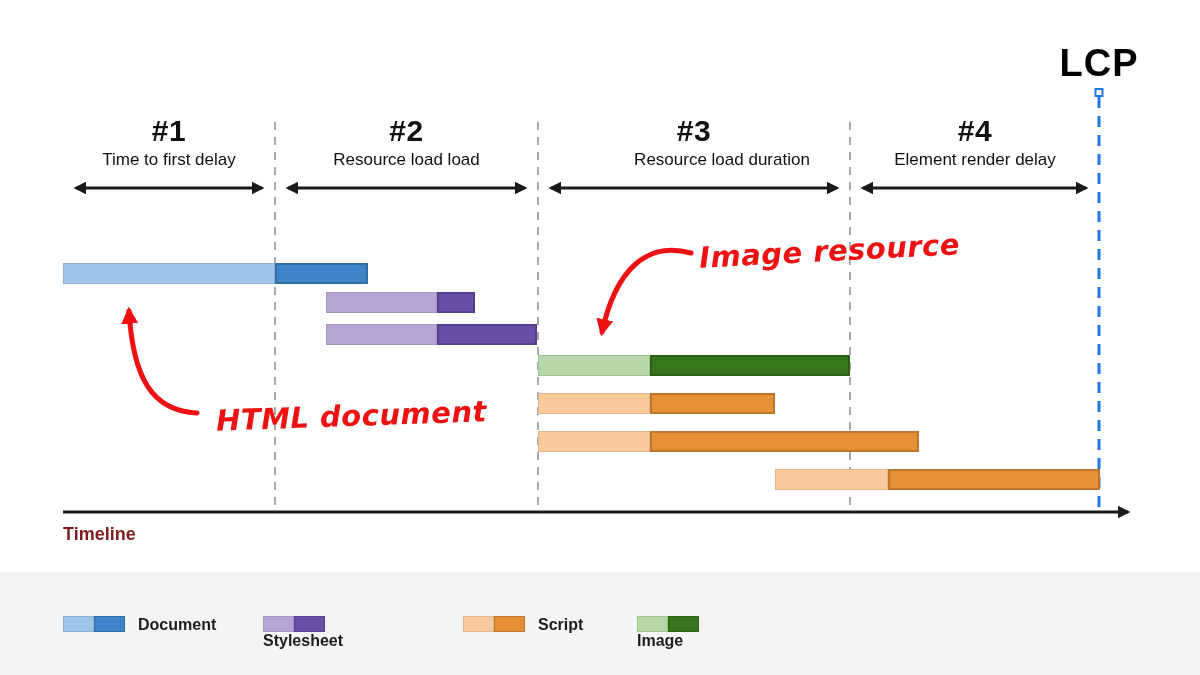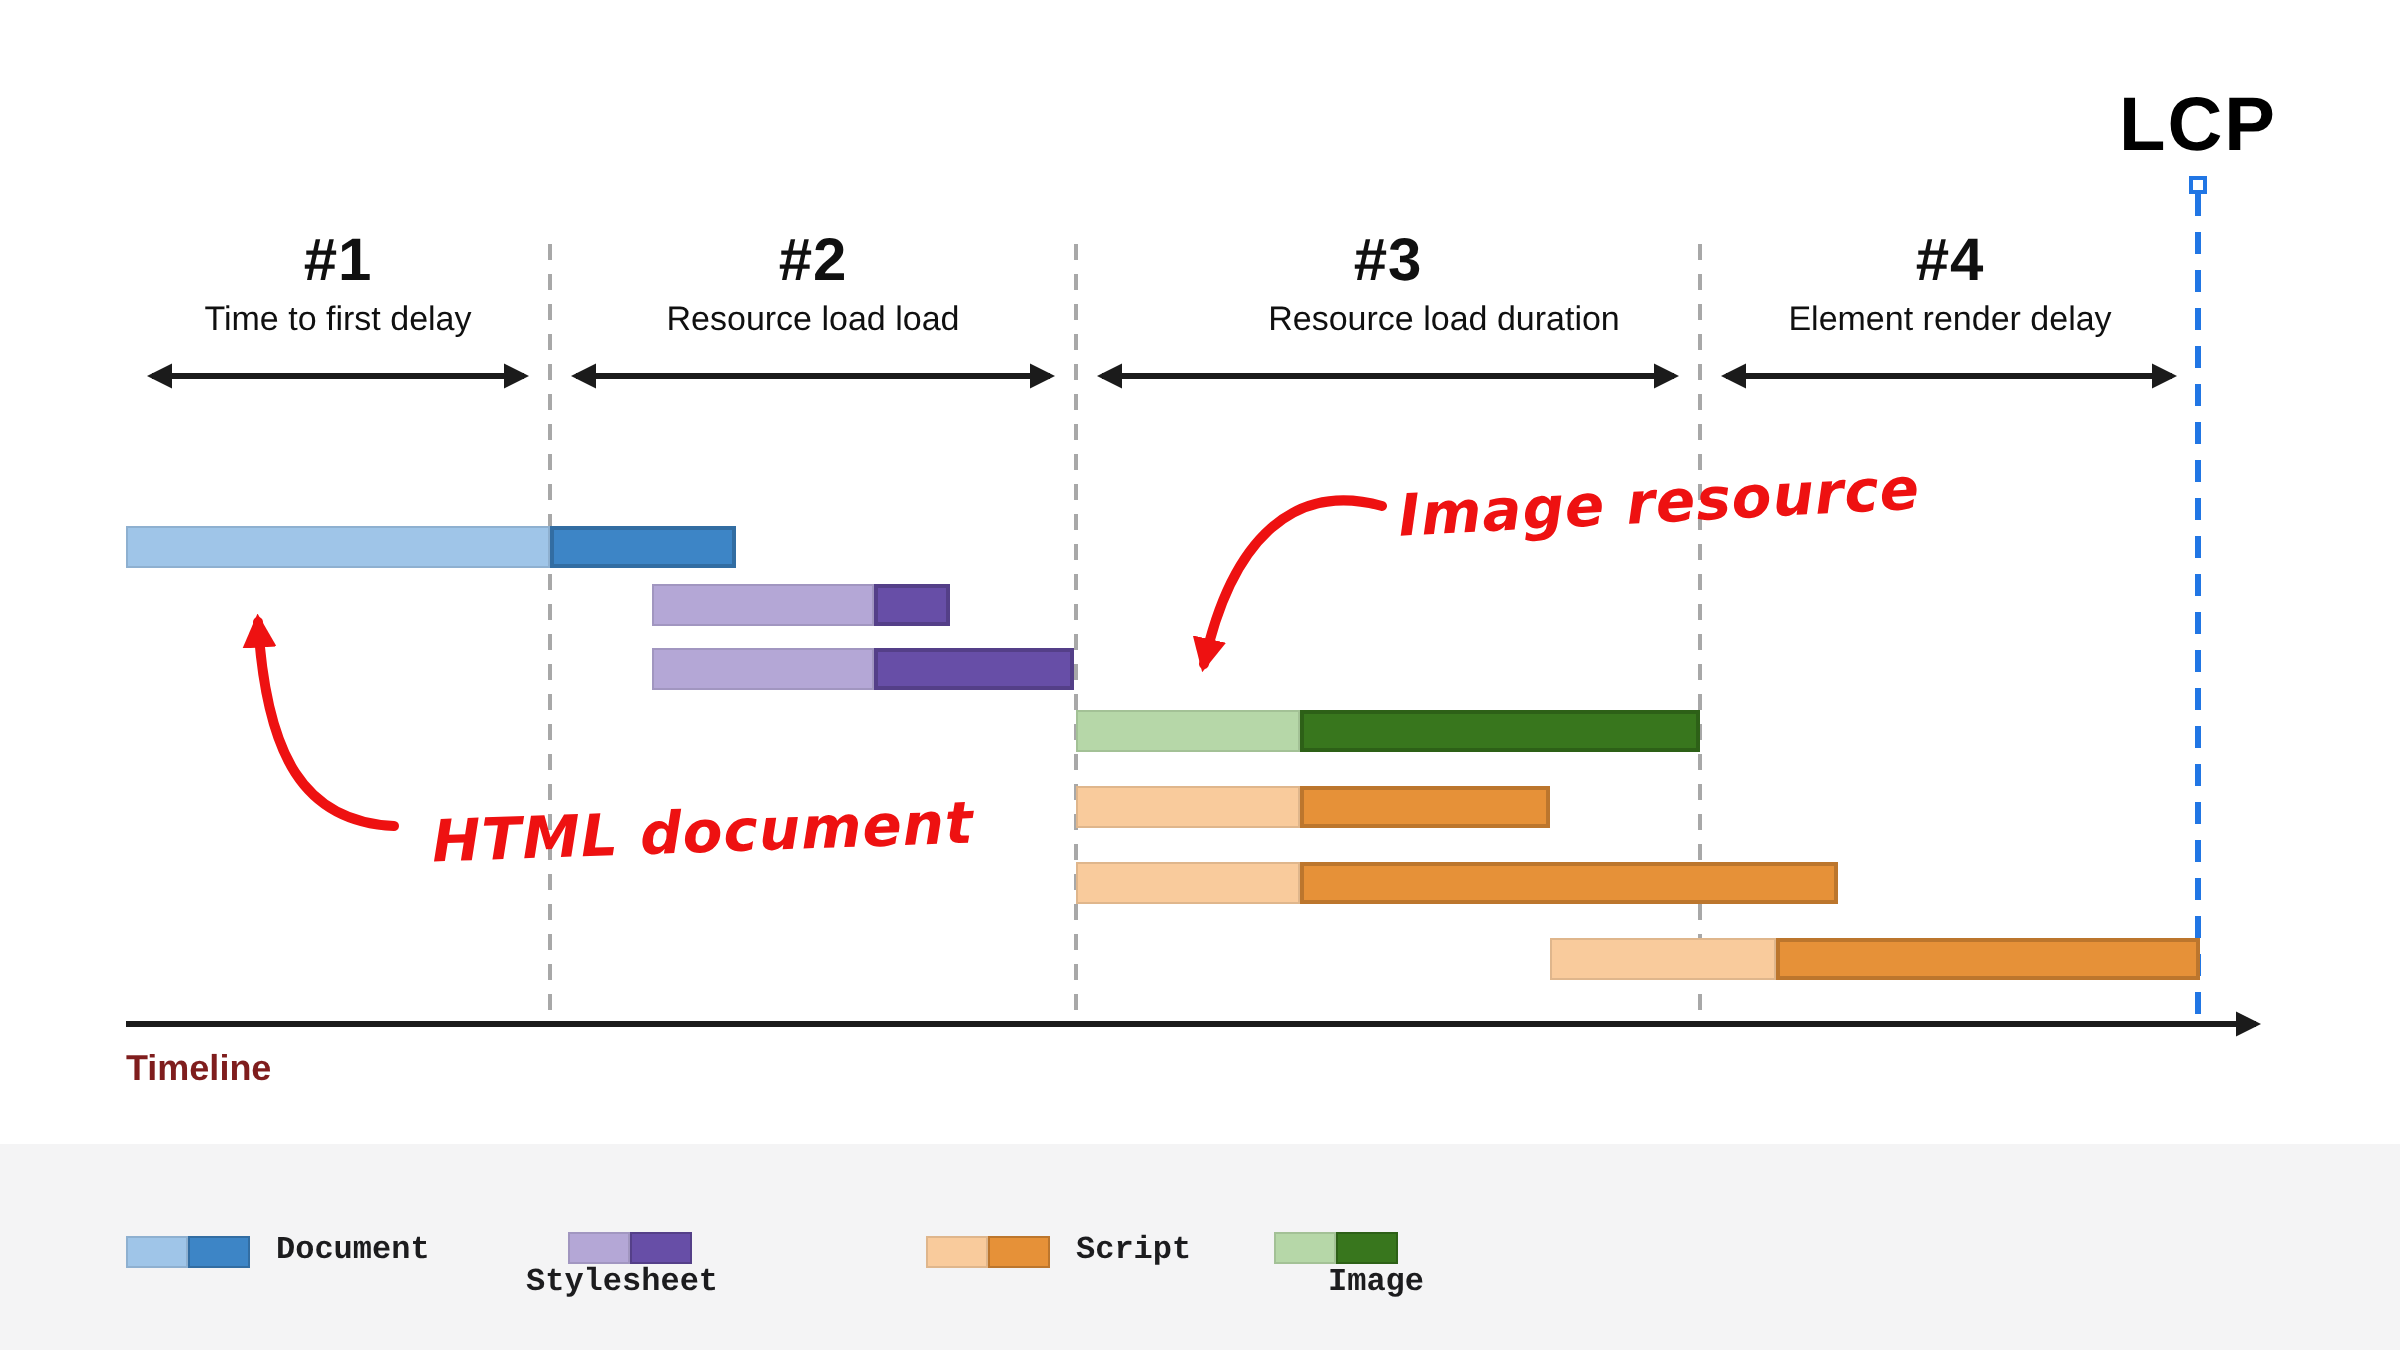--- a/index.html
+++ b/index.html
@@ -30,21 +30,21 @@
     font-size:18px;font-weight:700;color:#7f1d1d;
   }
   .annotation{
     position:absolute;z-index:4;font-style:italic;font-weight:700;
     font-size:29px;letter-spacing:.5px;white-space:nowrap;
     font-family:cursive,"DejaVu Sans",sans-serif;
   }
   #ann-image{left:699px;top:234px;transform:rotate(-3deg);}
   #ann-html{left:216px;top:399px;transform:rotate(-2deg);}
   .legend-strip{position:absolute;z-index:0;left:0;top:572px;width:1200px;height:103px;}
-  .legend-item{position:absolute;z-index:4;top:616px;display:flex;align-items:flex-end;font-family:Liberation Mono, monospace;}
+  .legend-item{position:absolute;z-index:4;top:616px;display:flex;align-items:flex-start;}
   .legend-swatch{display:flex;height:16px;margin-right:13px;}
   .legend-swatch span{width:31px;height:16px;display:block;}
   .legend-swatch .sw-light{box-shadow:inset 0 0 0 1px rgba(0,0,0,0.10);}
   .legend-swatch .sw-dark{box-shadow:inset 0 0 0 1px rgba(0,0,0,0.18);}
   .legend-label{font-size:16px;font-weight:700;color:#1c1c1e;}
 </style>
 </head>
 <body>
 
 <div id="stage">

